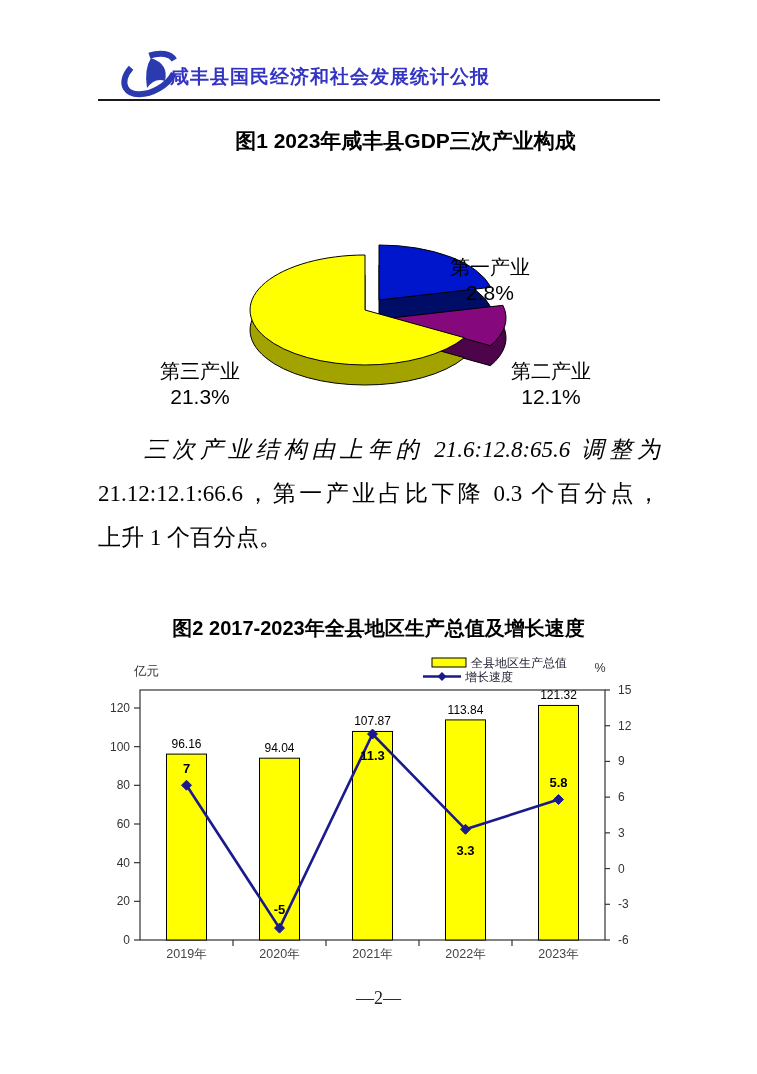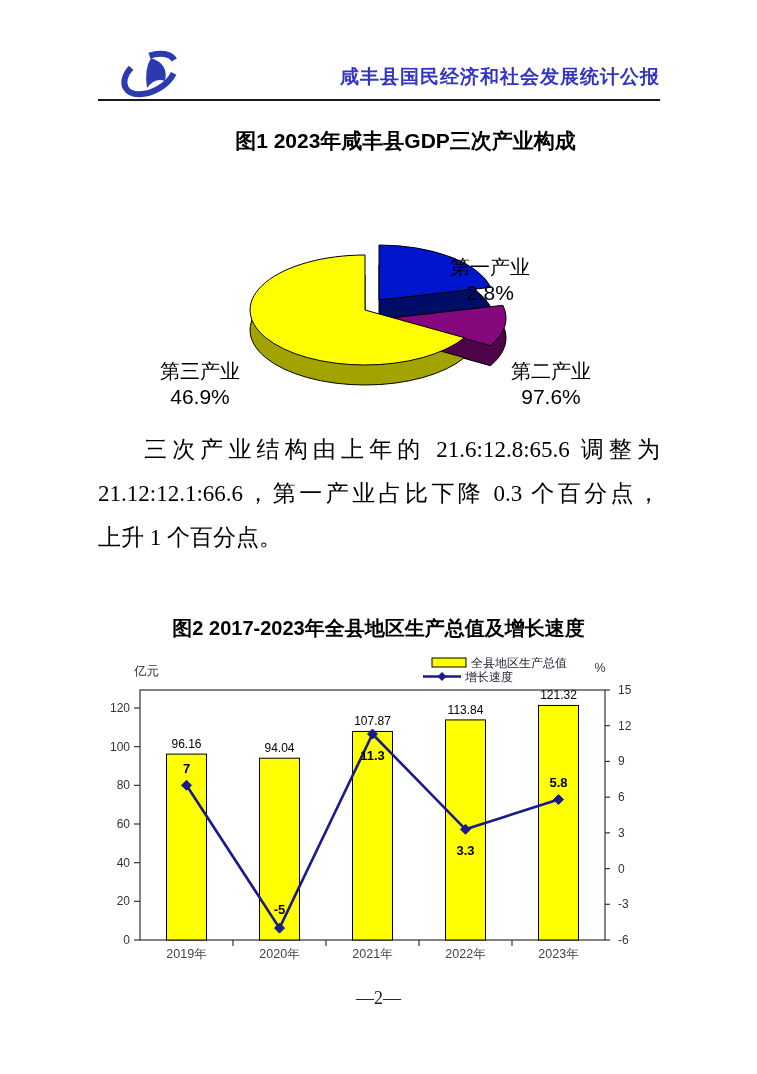--- a/index.html
+++ b/index.html
@@ -1,34 +1,34 @@
 <!DOCTYPE html>
 <html><head>
 <meta charset="utf-8">
 <style>
   html,body{margin:0;padding:0;background:#fff;}
   .page{position:relative;width:757px;height:1074px;background:#ffffff;overflow:hidden;
         font-family:"Liberation Sans",sans-serif;color:#000;}
   .logo{position:absolute;left:112px;top:42px;width:76px;height:68px;}
-  .header-title{position:absolute;left:0;top:64px;width:660px;text-align:right;
+  .header-title{position:absolute;left:0;top:64px;width:660px;text-align:center;
         font-size:19px;font-weight:bold;color:#3434c4;letter-spacing:1px;}
   .header-rule{position:absolute;left:98px;top:99px;width:562px;height:2px;background:#1a1a1a;}
   .fig-caption{position:absolute;left:0;width:100%;text-align:center;font-weight:bold;color:#000;}
   .fig1-caption{top:127px;font-size:21px;padding-left:27px;}
   .fig2-caption{top:615px;font-size:20px;}
   .pie-wrap{position:absolute;left:130px;top:185px;width:510px;height:225px;}
   .pie-wrap svg{position:absolute;left:0;top:0;}
   .pie-label{position:absolute;width:130px;text-align:center;font-size:20px;line-height:25px;
         font-weight:500;color:#000;margin-top:48px;}
   .pie-val{font-size:21px;}
   .para{position:absolute;left:98px;top:428px;width:562px;font-family:"Liberation Serif",serif;
         font-size:23px;color:#000;}
   .pline{line-height:44px;text-align:justify;}
   .pj{text-align-last:justify;}
-  .p-indent{text-indent:2em;}
+  .p-indent{text-indent:2em;font-style:italic;}
   #combo-svg{position:absolute;left:0;top:645px;width:757px;height:330px;}
   .page-number{position:absolute;left:0;top:988px;width:100%;text-align:center;
         font-size:18px;font-family:"Liberation Serif",serif;color:#222;}
   svg text{font-family:"Liberation Sans",sans-serif;}
 </style>
 </head>
 <body>
 
 <div class="page">
 
@@ -50,25 +50,25 @@
         <path d="M 249.0 115.0 L 249.0 60.0 A 115 55 0 0 1 360.9 102.3 Z" fill="#0016cc" stroke="#000" stroke-width="1"></path>
         <path d="M 261.0 133.0 L 372.9 120.3 A 115 55 0 0 1 360.4 160.7 Z" fill="#85087d" stroke="#000" stroke-width="1"></path>
         <path d="M 235.0 125.0 L 334.4 152.7 A 115 55 0 1 1 235.0 70.0 Z" fill="#ffff00" stroke="#000" stroke-width="1"></path>
       </svg>
     <div class="pie-label" style="left:295px;top:22px">
       <div>第一产业</div>
       <div class="pie-val">2.8%</div>
     </div>
     <div class="pie-label" style="left:356px;top:126px">
       <div>第二产业</div>
-      <div class="pie-val">97.6%</div>
+      <div class="pie-val">12.1%</div>
     </div>
     <div class="pie-label" style="left:5px;top:126px">
       <div>第三产业</div>
-      <div class="pie-val">46.9%</div>
+      <div class="pie-val">21.3%</div>
     </div>
   </div>
 
   <div class="para">
     <div class="pline pj p-indent">三次产业结构由上年的 21.6:12.8:65.6 调整为</div>
     <div class="pline pj">21.12:12.1:66.6，第一产业占比下降 0.3 个百分点，</div>
     <div class="pline">上升 1 个百分点。</div>
   </div>
 
   <div class="fig-caption fig2-caption">图2 2017-2023年全县地区生产总值及增长速度</div>

